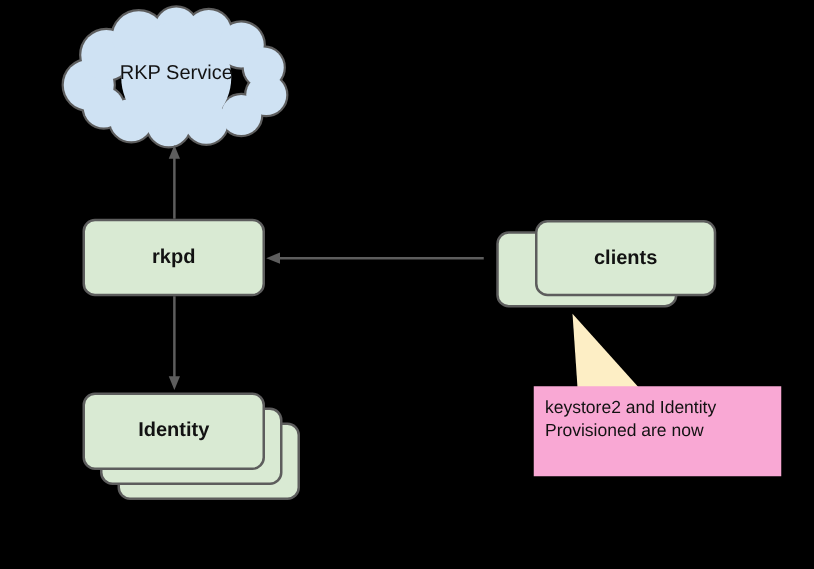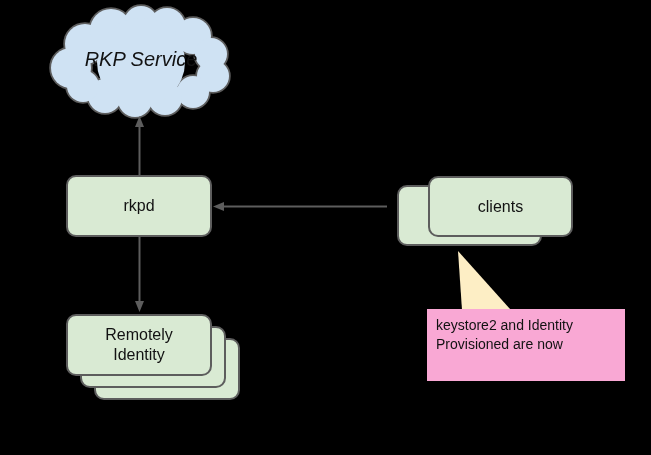--- a/index.html
+++ b/index.html
@@ -12,40 +12,40 @@
     font-family: "Liberation Sans", sans-serif;
     color: #111;
   }
   .layer { position: absolute; left: 0; top: 0; }
   .node-label {
     position: absolute;
     display: flex;
     align-items: center;
     justify-content: center;
     text-align: right;
-    font-size: 20px;
+    font-size: 16px;
     color: #121212;
     pointer-events: none;
-    font-style: italic;
   }
   .cloud-label { left: 45px; top: 8px; width: 192px; height: 102px; }
   .box {
     position: absolute;
     box-sizing: border-box;
     background: #d9ead3;
     border: 2px solid #5d5d5d;
     border-radius: 10px;
     display: flex;
     flex-direction: column;
     align-items: center;
     justify-content: center;
     text-align: center;
     font-size: 16px;
     line-height: 20px;
     color: #121212;
+    font-weight: bold;
   }
   .box-rkpd   { left: 66px;  top: 175px; width: 146px; height: 62px; }
   .clients-back  { left: 397px; top: 185px; width: 145px; height: 61px; }
   .clients-front { left: 388px; top: 176px; width: 145px; height: 61px; margin-left: 40px; }
   .rpc-3 { left: 94px; top: 338px; width: 146px; height: 62px; }
   .rpc-2 { left: 80px; top: 326px; width: 146px; height: 62px; }
   .rpc-1 { left: 66px; top: 314px; width: 146px; height: 62px; }
   .rpc-1 .line { display: block; }
   .callout {
     position: absolute;
@@ -125,21 +125,20 @@
   </div>
 
   <div class="box clients-back"></div>
   <div class="box clients-front">
     <span>clients</span>
   </div>
 
   <div class="box rpc-3"></div>
   <div class="box rpc-2"></div>
   <div class="box rpc-1">
-    <span class="line">Remotely</span>
     <span class="line">Identity</span>
   </div>
 
   <div class="callout">
     <div>keystore2 and Identity</div>
     <div>Provisioned are now</div>
   </div>
 
 </div>
 

